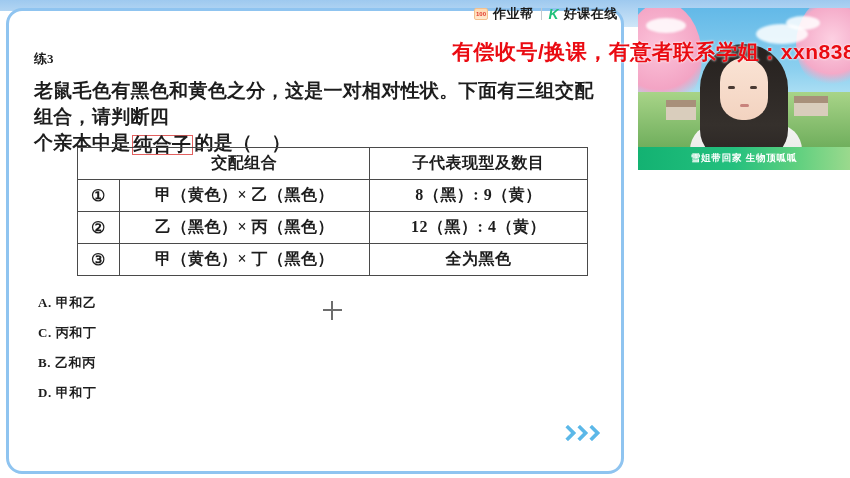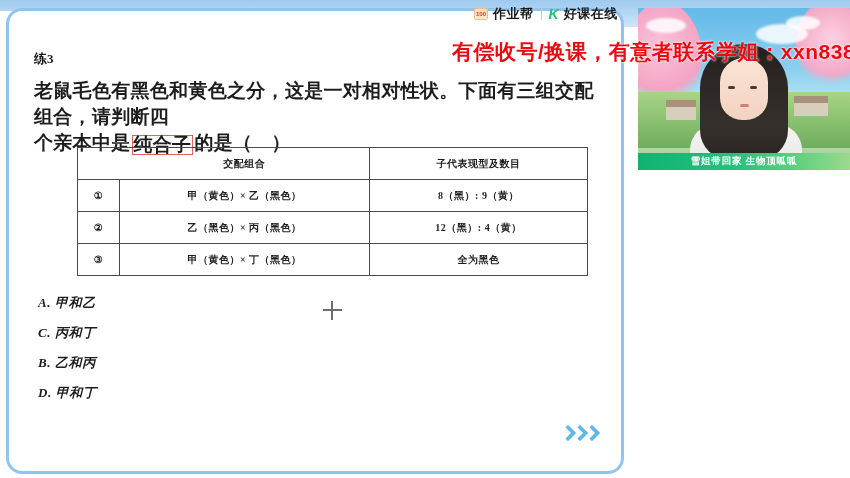--- a/index.html
+++ b/index.html
@@ -138,21 +138,21 @@
     font-family: Liberation Serif, serif;
   }
 
   
   .tbl {
     position: absolute;
     left: 65px;
     top: 133px;
     width: 510px;
     border-collapse: collapse;
-    font-size: 10px;
+    font-size: 16px;
     font-weight: bold;
     color: #1d1d1d;
     table-layout: fixed;
   }
   .tbl td, .tbl th {
     border: 1px solid #4a4a4a;
     text-align: center;
     height: 32px;
     font-weight: bold;
     padding: 2px 4px;
@@ -169,21 +169,20 @@
     position: absolute;
     left: 26px;
     top: 274px;
   }
   .opt {
     font-size: 13px;
     font-weight: bold;
     line-height: 30px;
     color: #1d1d1d;
     letter-spacing: 0.6px;
-    font-style: italic;
   }
 
   
   .plus-cursor {
     position: absolute;
     left: 311px; top: 287px;
     width: 19px; height: 19px;
     z-index: 9;
   }
   .plus-cursor::before, .plus-cursor::after {
@@ -286,21 +285,21 @@
     background: linear-gradient(180deg,#f4f4f2 0%, #e8e8e6 100%);
     border-radius: 26px 26px 0 0;
   }
   .collar {
     position:absolute; left:88px; top:114px; width:36px; height:16px;
     background:#2f6b4e; border-radius: 0 0 14px 14px;
   }
   .cam-caption {
     position: absolute;
     left: 0; right: 0; bottom: 0;
-    height: 17px;
+    height: 23px;
     background: linear-gradient(90deg,#13b272 0%, #24c07e 45%, #5fd07f 75%, #9bd98d 100%);
     display: flex;
     align-items: center;
     justify-content: center;
   }
   .cam-caption span {
     font-family: "Liberation Sans", sans-serif;
     font-size: 9.5px;
     font-weight: bold;
     color: #ffffff;

